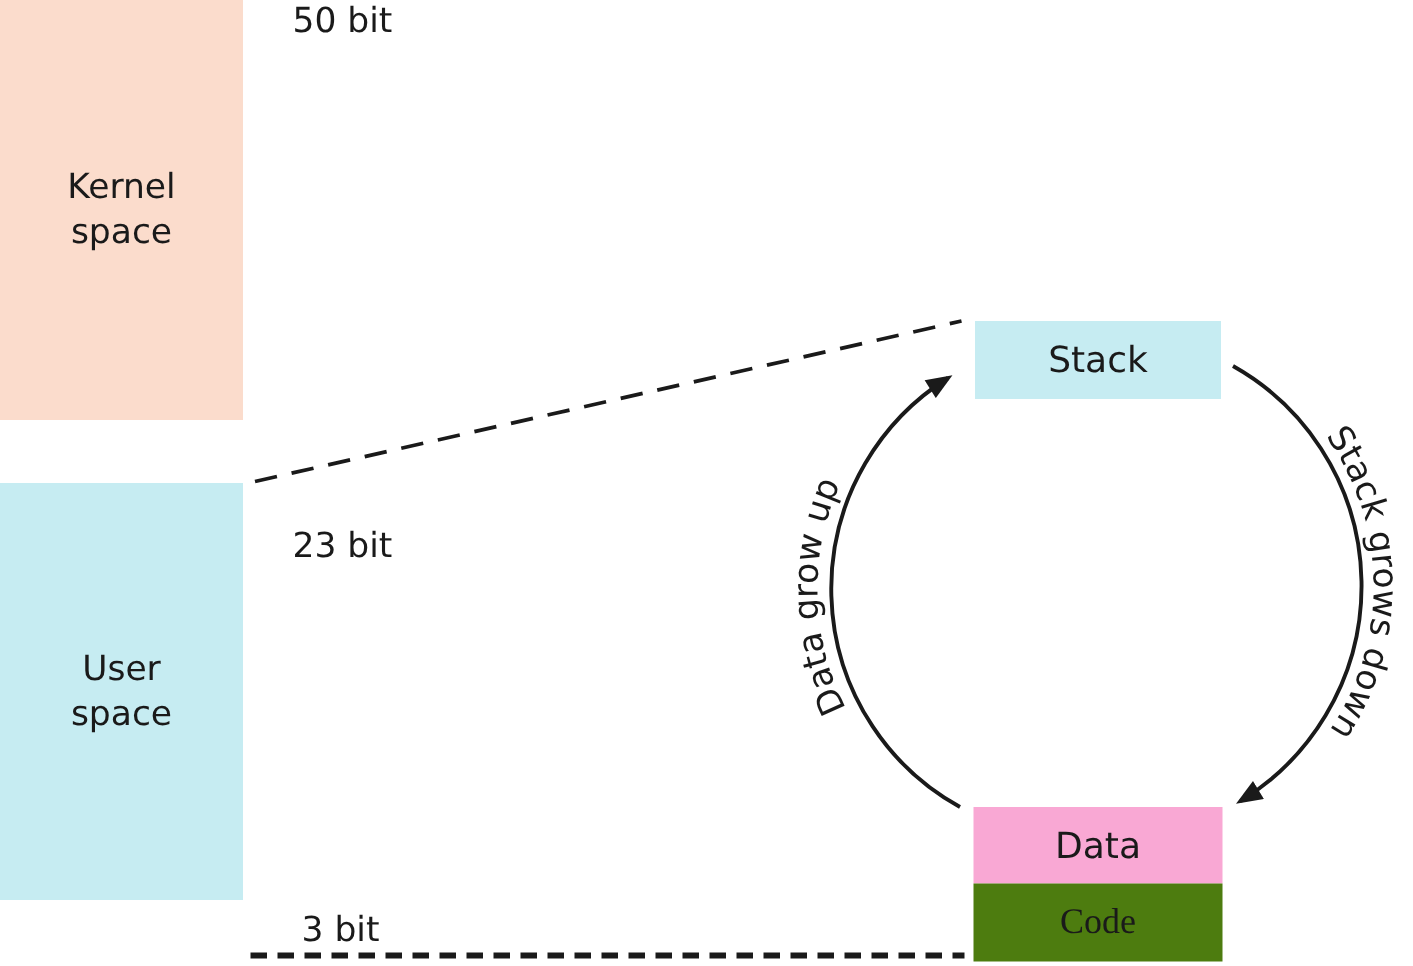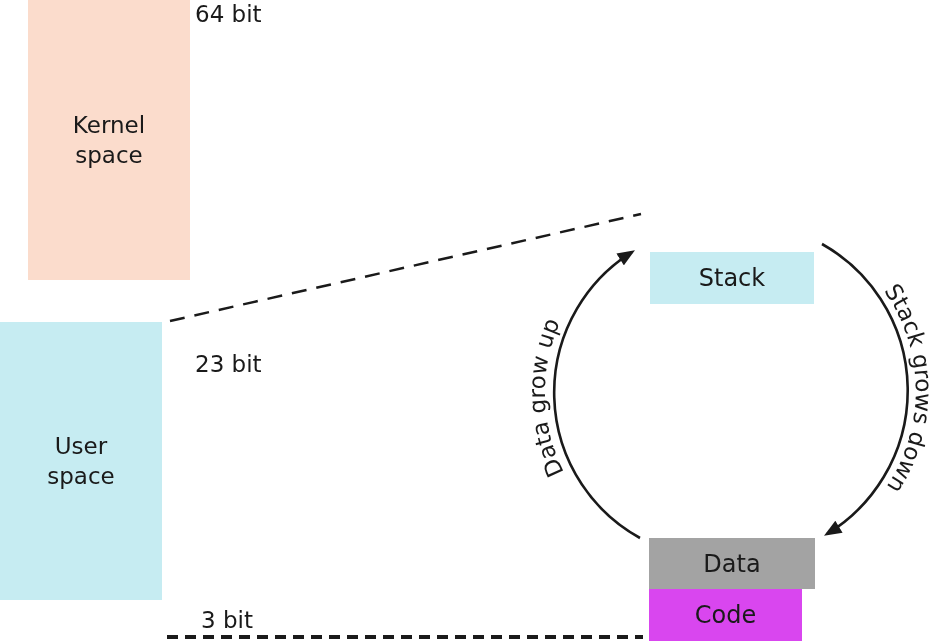--- a/index.html
+++ b/index.html
@@ -19,21 +19,21 @@
   .abs { position: absolute; }
 
   
   .bar-block {
     left: 0;
     width: 162px;
     display: flex;
     align-items: center;
     justify-content: center;
   }
-  .bar-kernel { top: 0;   height: 280px; background: #fbdccc; margin-left: 28px; }
+  .bar-kernel { top: 0;   height: 280px; background: #fbdccc; }
   .bar-user   { top: 322px; height: 278px; background: #c6ecf2; }
   .bar-label {
     width: 92px;
     text-align: center;
     font-size: 23px;
     line-height: 30px;
     color: #1a1a1a;
   }
 
   
@@ -47,23 +47,23 @@
   .addr-bottom { left: 201px; top: 607px; }
 
   
   .seg-box {
     display: flex;
     align-items: center;
     justify-content: center;
     font-size: 24px;
     color: #1a1a1a;
   }
-  .seg-stack { left: 650px; top: 214px; width: 164px; height: 52px; background: #c6ecf2; margin-top: 38px; }
-  .seg-data  { left: 649px; top: 538px; width: 166px; height: 51px; background: #a3a3a3; }
-  .seg-code  { left: 649px; top: 589px; width: 153px; height: 52px; background: #d946ef; }
+  .seg-stack { left: 650px; top: 214px; width: 164px; height: 52px; background: #c6ecf2; }
+  .seg-data  { left: 649px; top: 538px; width: 166px; height: 51px; background: #f9a8d4; }
+  .seg-code  { left: 649px; top: 589px; width: 166px; height: 52px; background: #4d7c0f; font-family: Liberation Serif, serif; }
 
   
   svg.overlay {
     position: absolute;
     left: 0;
     top: 0;
     width: 942px;
     height: 644px;
     pointer-events: none;
   }
@@ -82,21 +82,21 @@
 
 <div id="canvas">
 
   <div class="abs bar-block bar-kernel">
     <div class="bar-label">Kernel space</div>
   </div>
   <div class="abs bar-block bar-user">
     <div class="bar-label">User space</div>
   </div>
 
-  <div class="abs addr addr-top">64 bit</div>
+  <div class="abs addr addr-top">50 bit</div>
   <div class="abs addr addr-middle">23 bit</div>
   <div class="abs addr addr-bottom">3 bit</div>
 
   <div class="abs seg-box seg-stack">
     <span>Stack</span>
   </div>
   <div class="abs seg-box seg-data">
     <span>Data</span>
   </div>
   <div class="abs seg-box seg-code">

